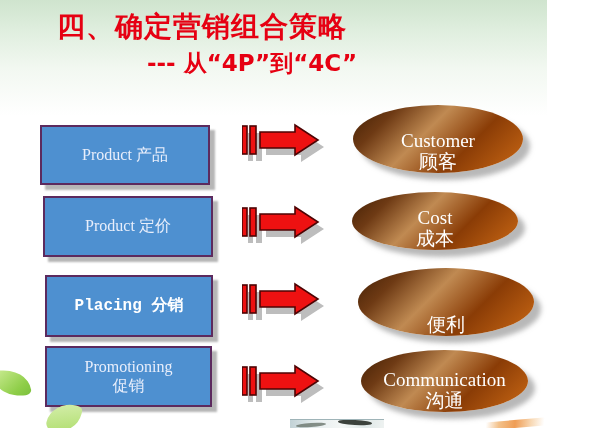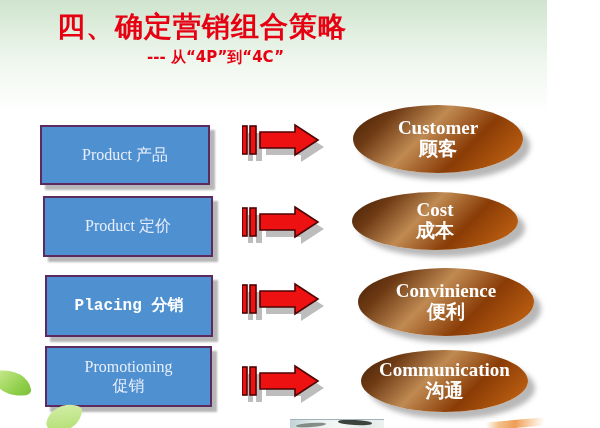--- a/index.html
+++ b/index.html
@@ -9,35 +9,35 @@
     font-family:"Liberation Serif", serif;
   }
   .title{
     position:absolute;left:57px;top:8px;margin:0;
     font-family:"DejaVu Sans", sans-serif;
     font-size:28px;font-weight:bold;color:#e60012;letter-spacing:1px;white-space:nowrap;
   }
   .subtitle{
     position:absolute;left:147px;top:48px;margin:0;
     font-family:"DejaVu Sans", sans-serif;
-    font-size:15px;font-weight:bold;color:#e60012;white-space:nowrap;
+    font-size:23px;font-weight:bold;color:#e60012;white-space:nowrap;
   }
   .pbox{
     position:absolute;display:flex;flex-direction:column;align-items:center;justify-content:center;
     background:#4e90d0;border:2px solid #5c2a5e;box-sizing:border-box;
     box-shadow:5px 5px 2px #b6b6b6;
     color:#e8eefb;font-size:16px;line-height:1.15;text-align:center;
   }
   .pbox.bold{font-weight:bold;color:#ffffff;font-family:Liberation Mono, monospace;}
   .oval{
-    position:absolute;display:flex;flex-direction:column;align-items:center;justify-content:center;
+    position:absolute;display:flex;flex-direction:column;align-items:center;justify-content:flex-end;
     border-radius:50%;
     background:linear-gradient(135deg,#3f1d03 0%,#6e3a14 20%,#c08a52 42%,#8a3c06 66%,#b55a10 88%,#8e4208 100%);
     box-shadow:7px 7px 5px rgba(160,160,160,.75);
-    color:#ffffff;font-weight:bold;font-size:19px;line-height:1.1;text-align:center;
+    color:#ffffff;font-weight:normal;font-size:19px;line-height:1.1;text-align:center;
   }
   .arrow{position:absolute;width:86px;height:42px;}
   .leaf1{
     position:absolute;left:-6px;top:369px;width:36px;height:28px;
     background:linear-gradient(145deg,#c4e88a 10%,#8fce49 70%,#7cc13d 100%);
     border-radius:10% 100% 20% 100%;
     transform:rotate(-8deg);
   }
   .leaf2{
     position:absolute;left:48px;top:403px;width:32px;height:30px;
@@ -103,21 +103,20 @@
   </div>
 
   <div class="pbox bold" style="left:45px;top:275px;width:168px;height:62px">
     <span>Placing 分销</span>
   </div>
   <svg class="arrow" style="left:242px;top:282px" viewBox="0 0 86 42">
     <use href="#arr" fill="#bdbdbd" transform="translate(6,7)"></use>
     <use href="#arr" fill="#ee1111" stroke="#4d0404" stroke-width="1.6"></use>
   </svg>
   <div class="oval" style="left:358px;top:268px;width:176px;height:68px">
-    <div>Convinience</div>
     <div>便利</div>
   </div>
 
   <div class="pbox" style="left:45px;top:346px;width:167px;height:61px">
     <span>Promotioning</span>
     <span>促销</span>
   </div>
   <svg class="arrow" style="left:242px;top:364px" viewBox="0 0 86 42">
     <use href="#arr" fill="#bdbdbd" transform="translate(6,7)"></use>
     <use href="#arr" fill="#ee1111" stroke="#4d0404" stroke-width="1.6"></use>

